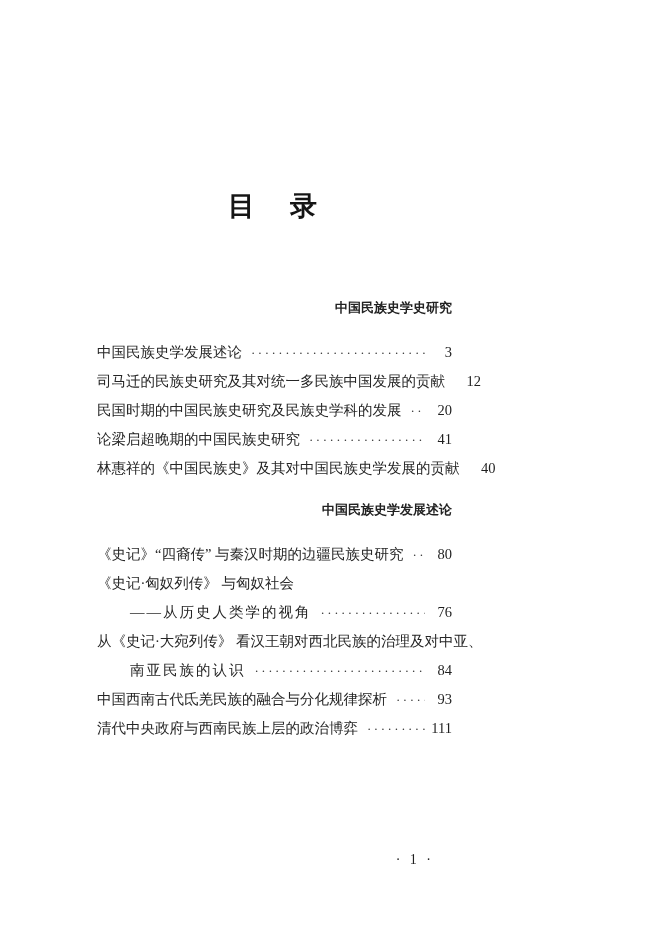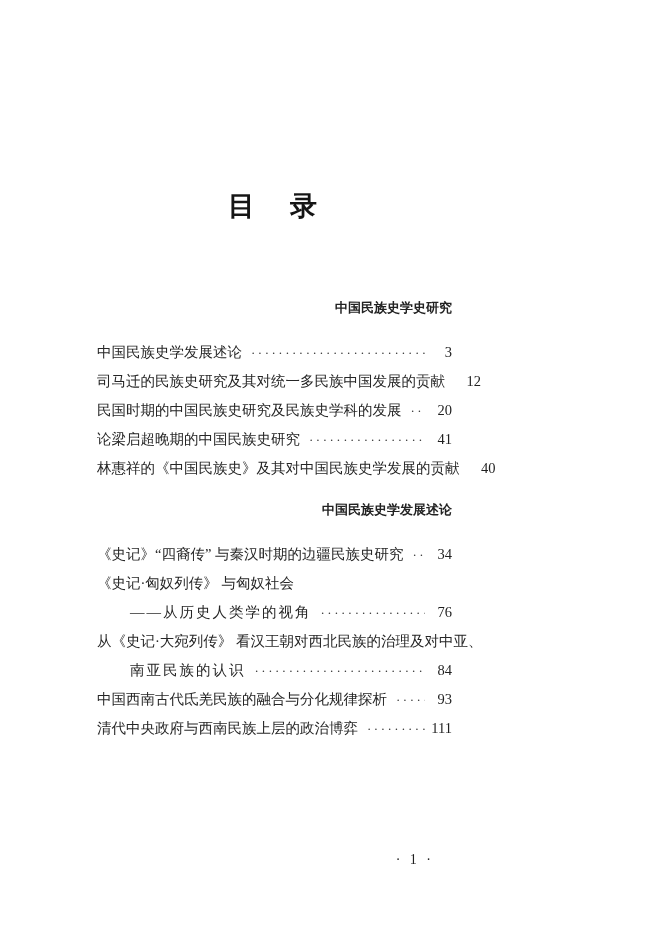--- a/index.html
+++ b/index.html
@@ -120,21 +120,21 @@
       <span class="pagenum">40</span>
     </div>
   </div>
 
   <h2 class="section-heading heading-2">中国民族史学发展述论</h2>
 
   <div class="entries">
     <div class="toc-row">
       <span class="toc-title">《史记》“四裔传” 与秦汉时期的边疆民族史研究</span>
       <span class="leader"></span>
-      <span class="pagenum">34</span>
+      <span class="pagenum">80</span>
     </div>
     <div class="toc-row">
       <span class="toc-title">《史记·匈奴列传》 与匈奴社会</span>
     </div>
     <div class="toc-row indent">
       <span class="toc-title">——从历史人类学的视角</span>
       <span class="leader"></span>
       <span class="pagenum">76</span>
     </div>
     <div class="toc-row">

